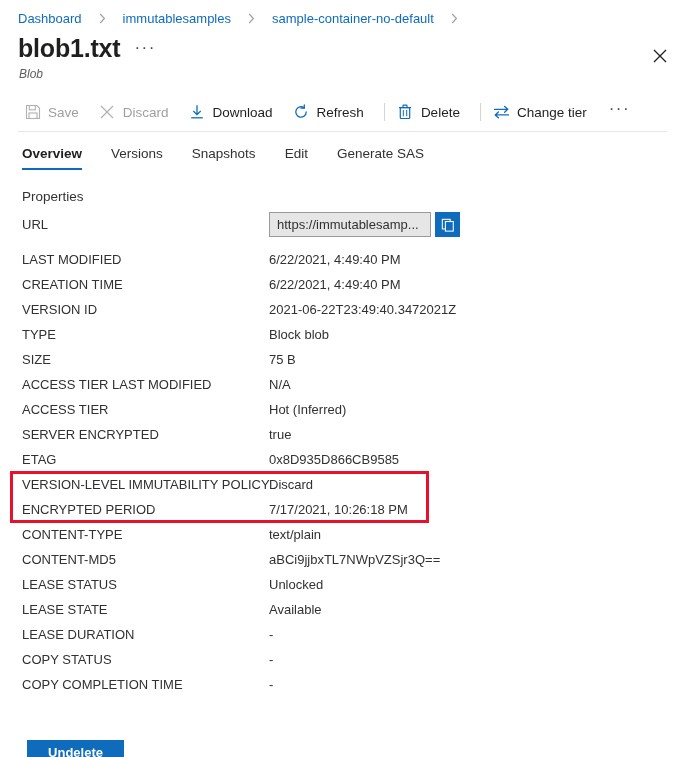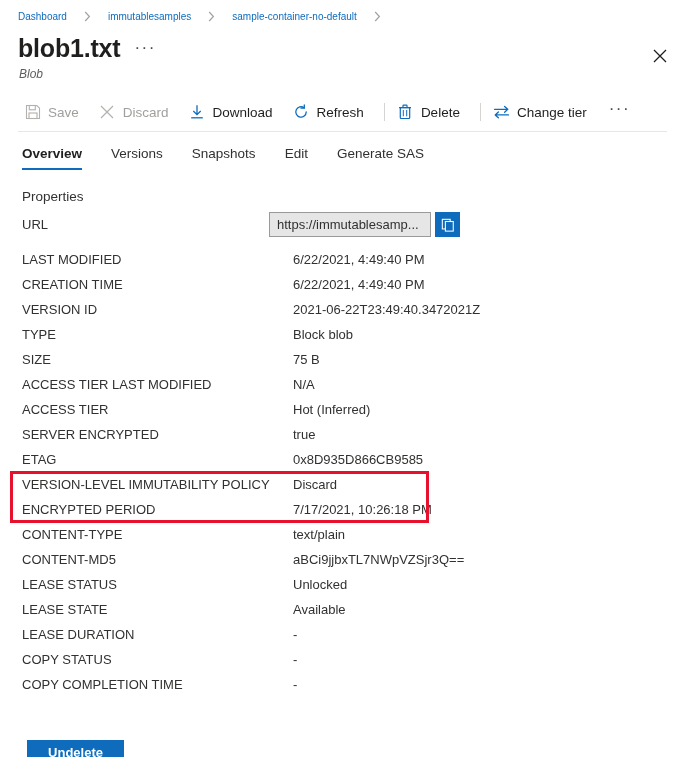--- a/index.html
+++ b/index.html
@@ -17,21 +17,21 @@
     height: 757px;
     background: #ffffff;
   }
 
   
   .breadcrumb {
     position: absolute;
     top: 11px; left: 18px;
     display: flex;
     align-items: center;
-    font-size: 10px;
+    font-size: 13px;
     white-space: nowrap;
     gap: 10px;
   }
   .crumb-link {
     color: #0f6cbd;
     cursor: pointer;
   }
   .crumb-sep {
     color: #a0a0a0;
     margin: 0 7px;
@@ -202,21 +202,20 @@
   .prop-list {
     position: absolute;
     top: 247px; left: 22px;
     width: 470px;
   }
   .prop-row {
     position: relative;
     height: 25px;
     display: flex;
     align-items: center;
-    gap: 24px;
   }
   .prop-key {
     width: 247px;
     flex: 0 0 247px;
     font-size: 13px;
     color: #323130;
     white-space: nowrap;
   }
   .prop-val {
     font-size: 13px;

